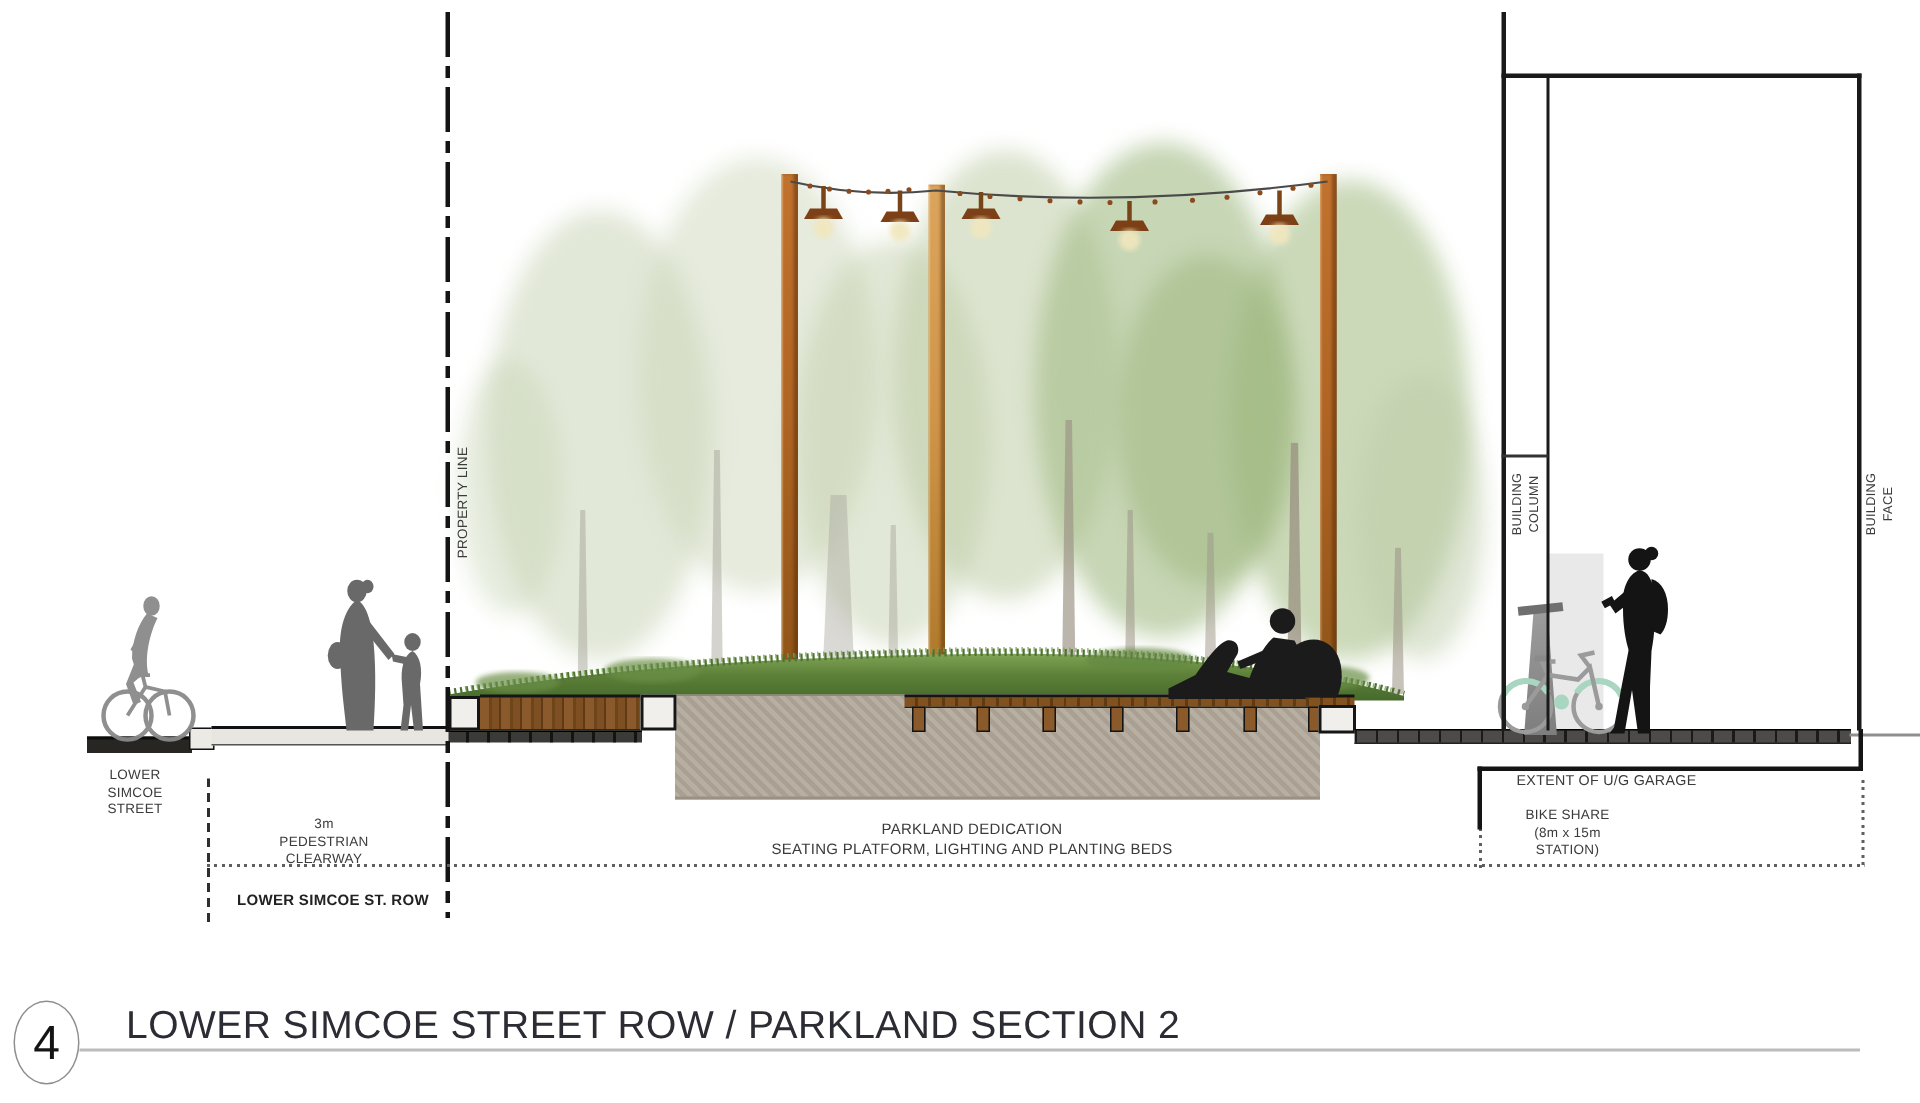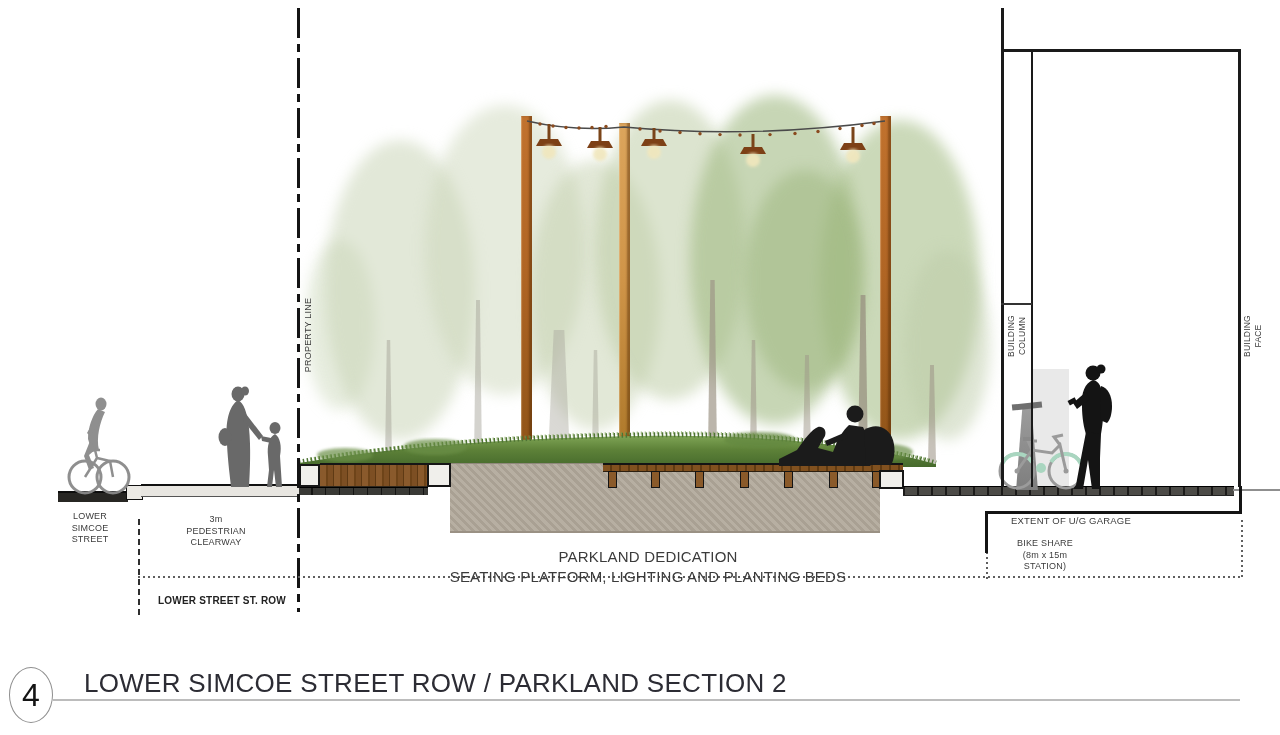--- a/index.html
+++ b/index.html
@@ -225,25 +225,25 @@
 
   <div class="abs" style="left:1001px;top:8px;width:2.5px;height:479px;background:#1a1a1a;"></div>
   <div class="abs" style="left:1031px;top:50px;width:2px;height:437px;background:#1a1a1a;"></div>
   <div class="abs" style="left:1001px;top:49px;width:240px;height:3px;background:#1a1a1a;"></div>
   <div class="abs" style="left:1238px;top:49px;width:3px;height:438px;background:#1a1a1a;"></div>
   <div class="abs" style="left:1001px;top:303px;width:31px;height:1.5px;background:#333;"></div>
 
   <div class="lbl" style="left:58px;top:511px;width:64px;">LOWER
 SIMCOE
 STREET</div>
-  <div class="lbl" style="left:160px;top:514px;width:112px;">3m
+  <div class="lbl" style="left:160px;top:544px;width:112px;">3m
 PEDESTRIAN
 CLEARWAY</div>
-  <div class="lbl" style="left:140px;top:594px;width:164px;font-weight:bold;font-size:10px;color:#222;">LOWER STREET ST. ROW</div>
-  <div class="lbl" style="left:420px;top:547px;width:456px;font-size:15px;">PARKLAND DEDICATION
+  <div class="lbl" style="left:140px;top:594px;width:164px;font-weight:bold;font-size:10px;color:#222;">LOWER SIMCOE ST. ROW</div>
+  <div class="lbl" style="left:420px;top:547px;width:456px;font-size:10px;">PARKLAND DEDICATION
 SEATING PLATFORM, LIGHTING AND PLANTING BEDS</div>
   <div class="lbl lbl-left" style="left:991px;top:515px;width:160px;font-size:9.5px;">EXTENT OF U/G GARAGE</div>
   <div class="lbl" style="left:993px;top:538px;width:104px;">BIKE SHARE
 (8m x 15m
 STATION)</div>
   <div class="lbl rot" style="left:262px;top:328px;width:96px;height:14px;white-space:nowrap;">PROPERTY LINE</div>
   <div class="lbl rot" style="left:987px;top:325px;width:60px;height:22px;font-size:8.5px;">BUILDING
 COLUMN</div>
   <div class="lbl rot" style="left:1223px;top:325px;width:60px;height:22px;font-size:8.5px;">BUILDING
 FACE</div>

